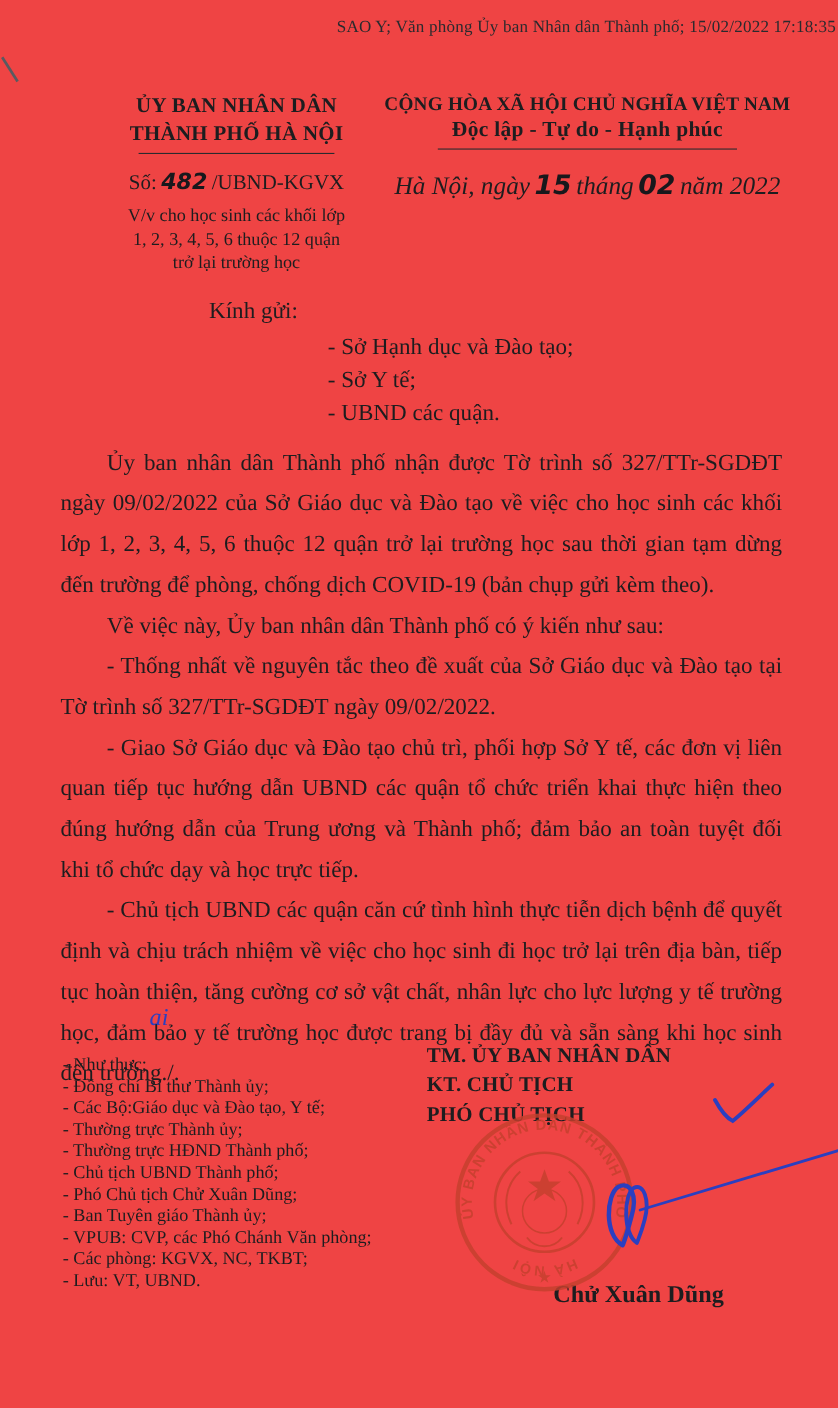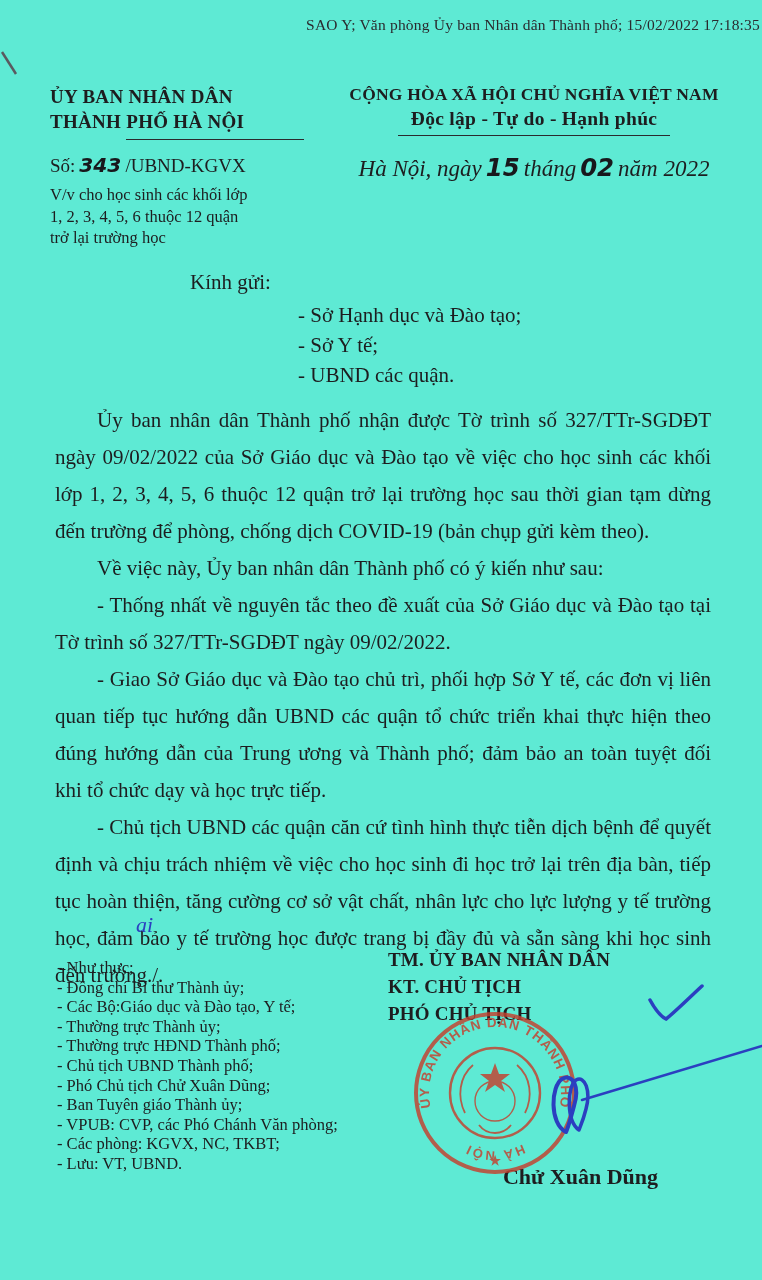--- a/index.html
+++ b/index.html
@@ -1,24 +1,24 @@
 <!DOCTYPE html>
 <html><head>
 <meta charset="utf-8">
 <style>
   html,body{margin:0;padding:0;background:#e8e8e8;}
   .page{
     position:relative;width:762px;height:1280px;margin:0 auto;
-    background:#5eead4;overflow:hidden;
+    background:#ef4444;overflow:hidden;
     font-family:"Liberation Serif",serif;color:#1d1d1f;
   }
   
   .certline{position:absolute;top:16px;right:2px;font-size:15.5px;color:#2a2a2e;letter-spacing:.2px;}
   
-  .hdr-left{position:absolute;top:84px;left:50px;width:330px;text-align:left;}
+  .hdr-left{position:absolute;top:84px;left:50px;width:330px;text-align:center;}
   .hdr-right{position:absolute;top:84px;left:310px;width:448px;text-align:center;}
   .org{font-weight:bold;font-size:19px;line-height:25px;letter-spacing:.3px;}
   .rule{border-top:1.6px solid #2a2a2e;height:0;margin:5px auto 0;}
   .rule-org{width:178px;}
   .rule-motto{width:272px;}
   .so-line{margin-top:13px;font-size:19px;}
   .subject{margin-top:7px;font-size:16.5px;line-height:21.5px;}
   .motto1{font-weight:bold;font-size:17.5px;letter-spacing:.2px;}
   .motto2{font-weight:bold;font-size:19.5px;margin-top:3px;letter-spacing:.3px;}
   .dateline{margin-top:17px;font-style:italic;font-size:23px;}
@@ -48,21 +48,21 @@
 <body>
 
 <div class="page">
 
   <div class="certline">SAO Y; Văn phòng Ủy ban Nhân dân Thành phố; 15/02/2022 17:18:35</div>
 
   <div class="hdr-left">
     <div class="org">ỦY BAN NHÂN DÂN</div>
     <div class="org">THÀNH PHỐ HÀ NỘI</div>
     <div class="rule rule-org"></div>
-    <div class="so-line"><span>Số:</span><span class="hand">343</span><span>/UBND-KGVX</span></div>
+    <div class="so-line"><span>Số:</span><span class="hand">482</span><span>/UBND-KGVX</span></div>
     <div class="subject">
       <div>V/v cho học sinh các khối lớp</div>
       <div>1, 2, 3, 4, 5, 6 thuộc 12 quận</div>
       <div>trở lại trường học</div>
     </div>
   </div>
 
   <div class="hdr-right">
     <div class="motto1">CỘNG HÒA XÃ HỘI CHỦ NGHĨA VIỆT NAM</div>
     <div class="motto2">Độc lập - Tự do - Hạnh phúc</div>

